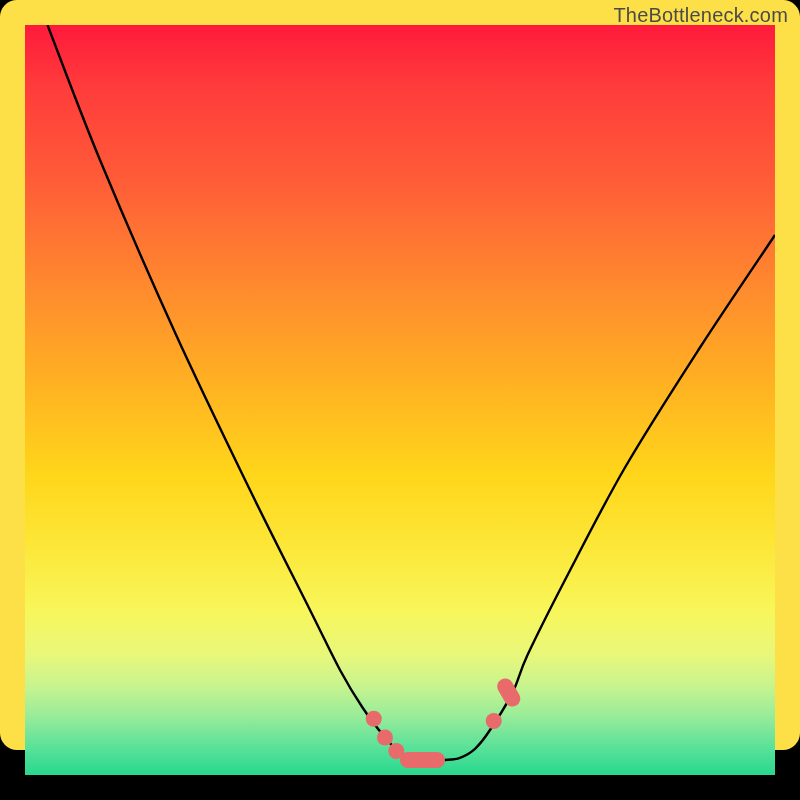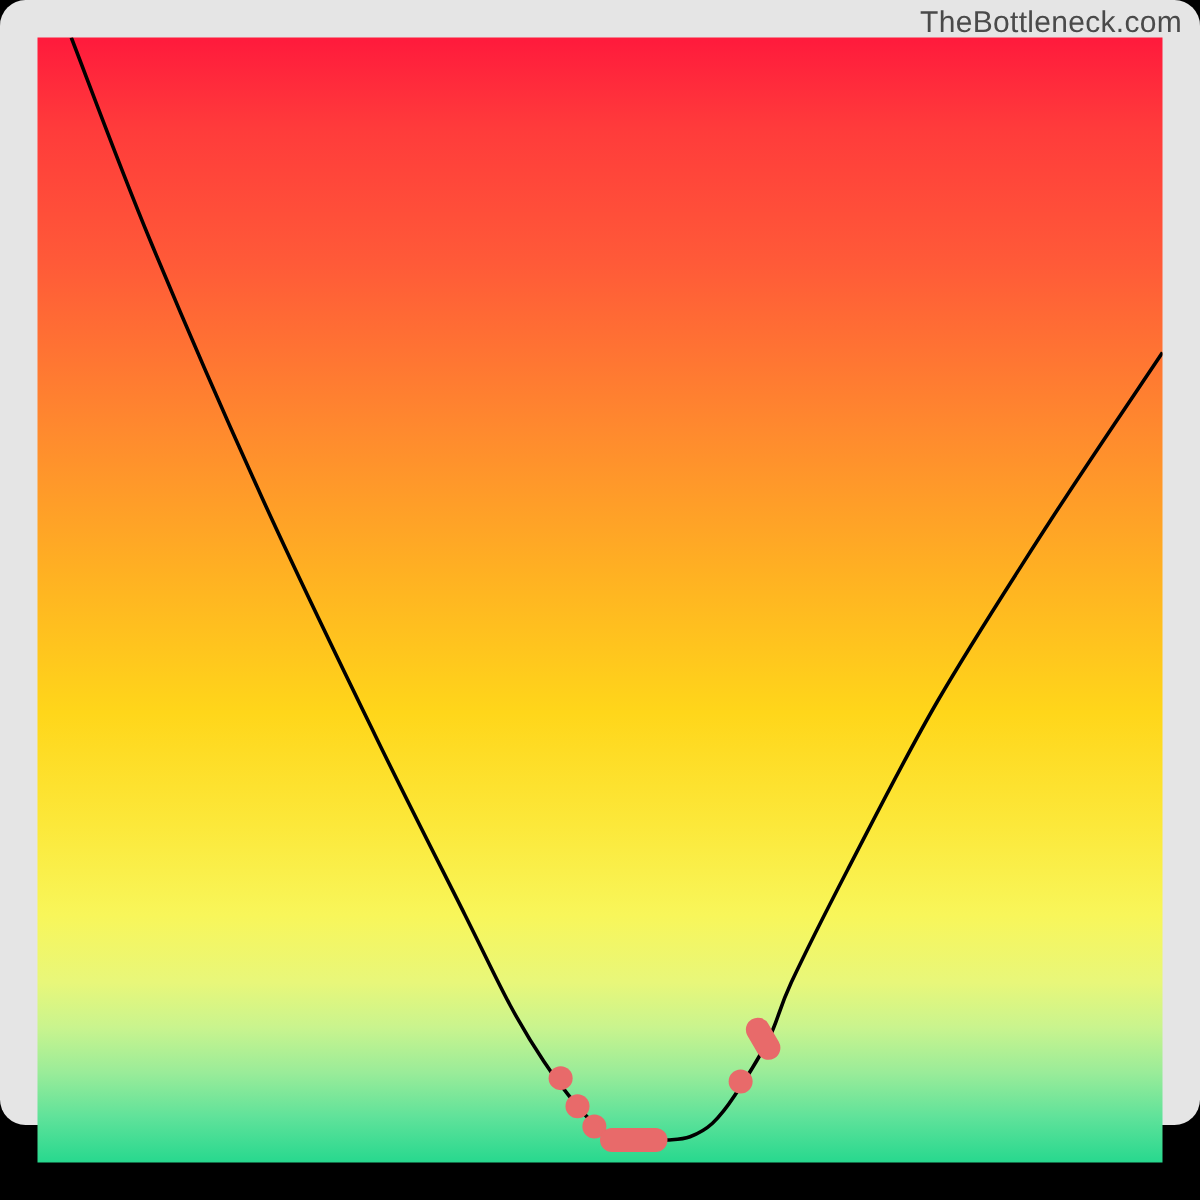--- a/index.html
+++ b/index.html
@@ -10,21 +10,21 @@
     overflow: hidden;
     background: #000;
     font-family: Arial, Helvetica, sans-serif;
   }
   .frame {
     position: absolute;
     top: 0;
     left: 0;
     width: 800px;
     height: 750px;
-    background: #e5e5e5;
+    background: #fde047;
     border-radius: 17px;
   }
   .plot-area {
     position: absolute;
     top: 25px;
     left: 25px;
     width: 750px;
     height: 750px;
     
     background: linear-gradient(to bottom,

